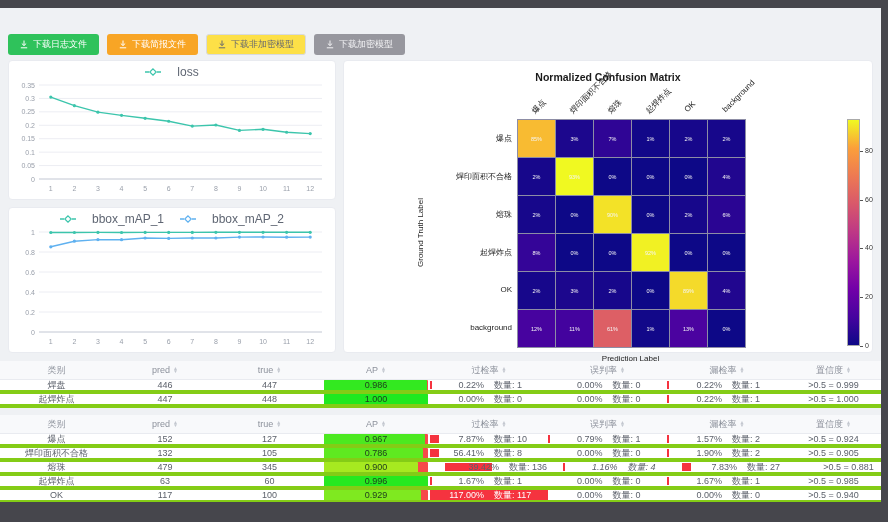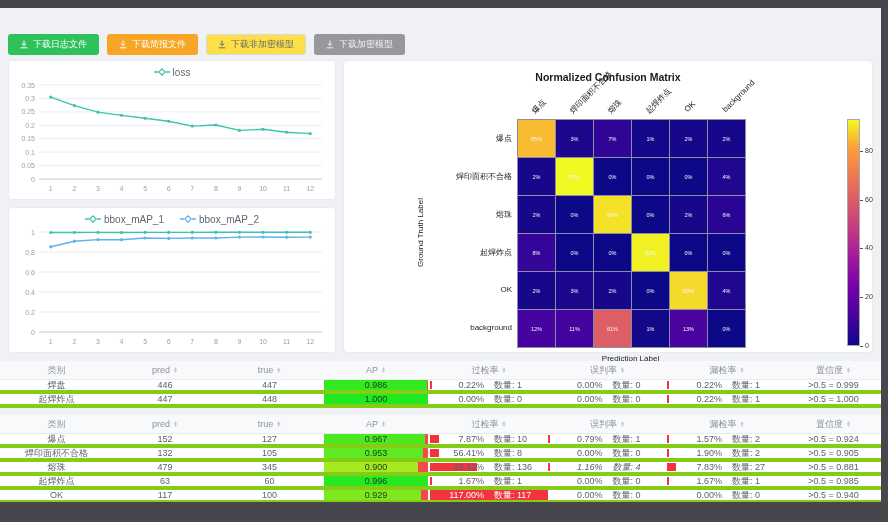--- a/index.html
+++ b/index.html
@@ -20,21 +20,21 @@
 
   
   .main { display:flex; gap:7px; padding:0 8px; }
   .leftcol { width:328px; display:flex; flex-direction:column; gap:7px; }
   .card { background:#fff; border:1px solid #e9ebf0; border-radius:4px; }
   .card-loss { height:140px; }
   .card-map  { height:146px; }
   .card-matrix { flex:1; height:293px; position:relative; }
 
   .legend-row { display:flex; justify-content:center; align-items:center; gap:16px; height:18px; padding-top:4px; }
-  .legend-item { display:flex; align-items:center; gap:3px; font-size:10px; color:#5f6673; cursor:pointer; }
+  .legend-item { display:flex; align-items:center; gap:16px; font-size:12px; color:#5f6673; cursor:pointer; }
 
   
   .mx-title { position:absolute; top:10px; left:0; width:100%; text-align:center;
               font-size:10.5px; font-weight:bold; color:#1a1a1a; }
   .mx-grid { position:absolute; left:173px; top:58px; display:grid;
              grid-template-columns:repeat(6,37px); grid-template-rows:repeat(6,37px);
              gap:1px; background:#8d8da5; border:1px solid #8d8da5; }
   .mx-cell { display:flex; align-items:center; justify-content:center;
              font-size:5.5px; color:#f5f5f5; letter-spacing:0; }
   .mx-collabel { position:absolute; font-size:8px; color:#222; white-space:nowrap;
@@ -516,21 +516,21 @@
             </div>
             <div class="tcell" style="flex: 0 0 104px;">
               <span>132</span>
             </div>
             <div class="tcell" style="flex: 0 0 105px;">
               <span>105</span>
             </div>
             <div class="tcell" style="flex: 0 0 108px;">
               <div class="ap-track">
                 <div class="ap-fill" style="width: 95.3%; background: rgb(95, 233, 32);"></div>
-                <div class="ap-text">0.953</div>
+                <div class="ap-text">0.786</div>
               </div>
             </div>
             <div class="tcell" style="flex: 0 0 118px;">
               <div class="rate-bar" style="width: max(2px, 7.62%);"></div>
               <span class="rate-pct">56.41%</span>
               <span class="rate-cnt">数量: 8</span>
             </div>
             <div class="tcell" style="flex: 0 0 119px;">
               <span class="rate-pct">0.00%</span>
               <span class="rate-cnt">数量: 0</span>
@@ -553,21 +553,21 @@
             </div>
             <div class="tcell" style="flex: 0 0 105px;">
               <span>345</span>
             </div>
             <div class="tcell" style="flex: 0 0 108px;">
               <div class="ap-track">
                 <div class="ap-fill" style="width: 90%; background: rgb(166, 233, 32);"></div>
                 <div class="ap-text">0.900</div>
               </div>
             </div>
-            <div class="tcell" style="flex: 0 0 118px;">
+            <div class="tcell" style="flex: 0 0 118px; margin-left: 15px;">
               <div class="rate-bar" style="width: max(2px, 39.42%);"></div>
               <span class="rate-pct">39.42%</span>
               <span class="rate-cnt">数量: 136</span>
             </div>
             <div class="tcell" style="flex: 0 0 119px; font-style: italic;">
               <div class="rate-bar" style="width: max(2px, 1.16%);"></div>
               <span class="rate-pct">1.16%</span>
               <span class="rate-cnt">数量: 4</span>
             </div>
             <div class="tcell" style="flex: 0 0 120px;">

